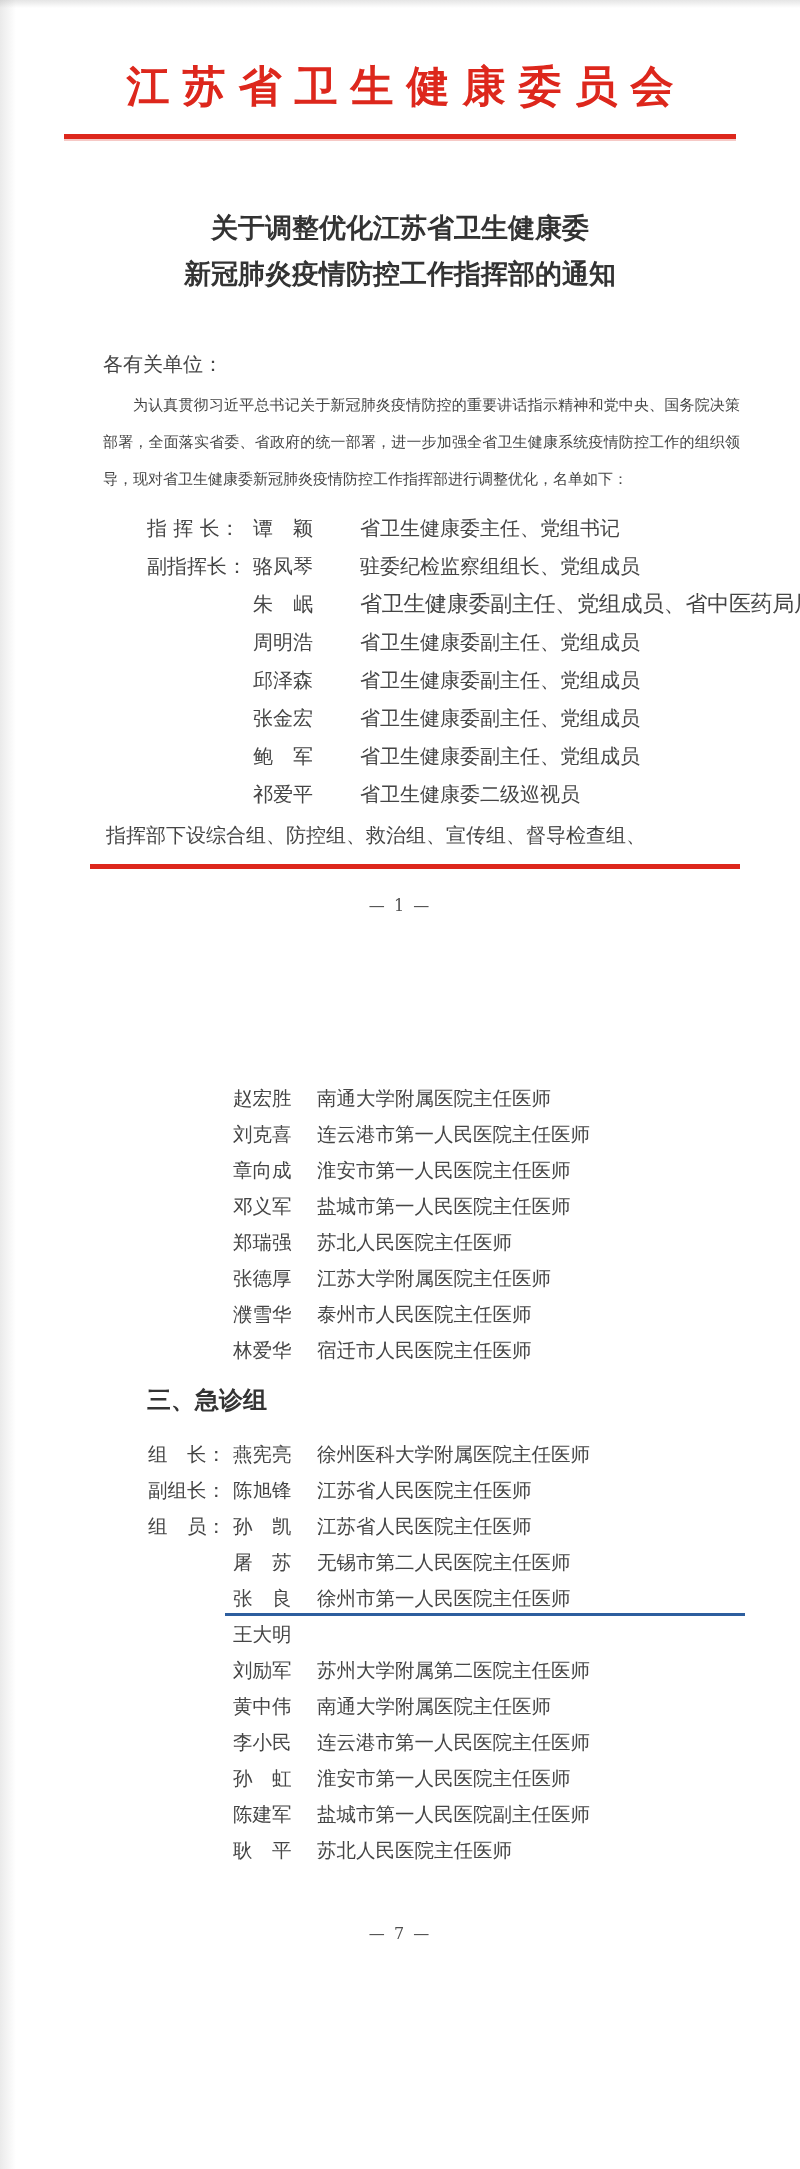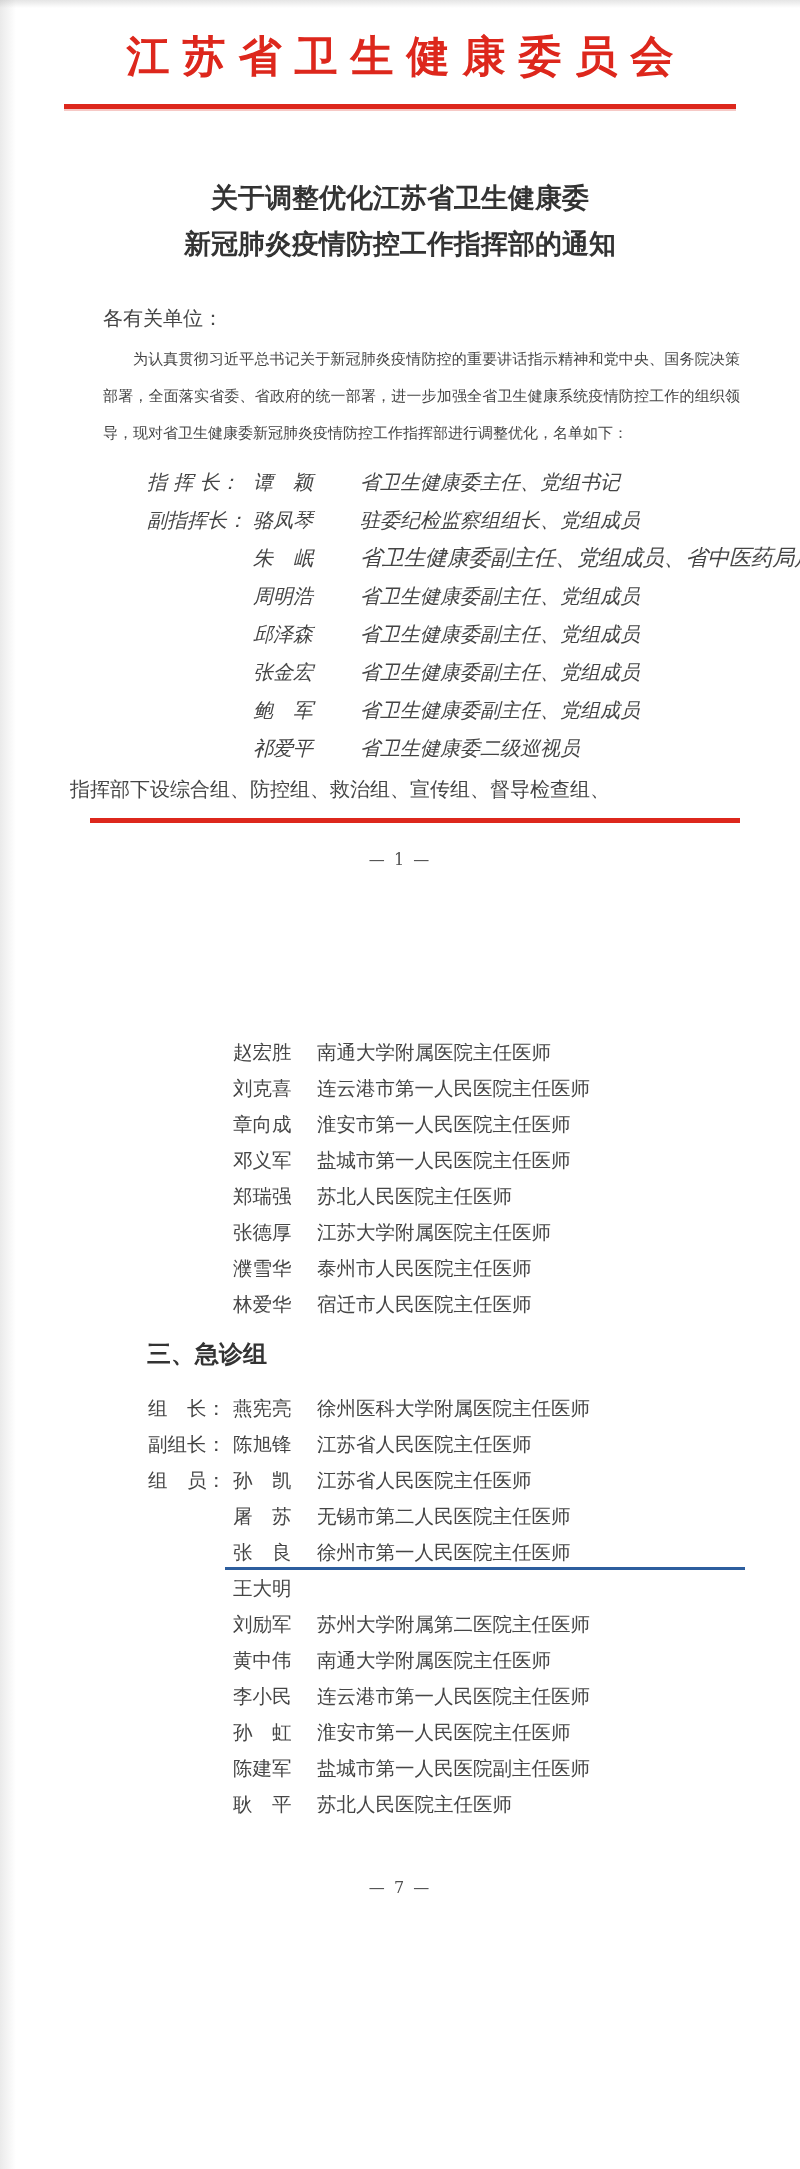--- a/index.html
+++ b/index.html
@@ -12,21 +12,21 @@
   html, body { margin: 0; padding: 0; background: #ffffff; }
   body {
     font-family: "DejaVu Serif", "Liberation Serif", serif;
     color: var(--ink);
     width: 800px;
   }
   .sheet {
     position: relative;
     width: 800px;
     min-height: 2169px;
-    padding-top: 30px;
+    padding-top: 60px;
     background: #ffffff;
     overflow: hidden;
   }
   
   .sheet::before {
     content: "";
     position: absolute; left: 0; top: 0; bottom: 0; width: 16px;
     background: linear-gradient(to right, rgba(160,160,160,0.22), rgba(160,160,160,0));
     pointer-events: none;
   }
@@ -54,21 +54,21 @@
   }
   .doc-title {
     margin-top: 66px;
     text-align: center;
     font-size: 27px;
     font-weight: bold;
     color: var(--ink-dark);
     line-height: 46px;
   }
   .salutation {
-    margin: 36px 60px 0 103px;
+    margin: 52px 60px 0 103px;
     font-size: 20px;
     line-height: 30px;
   }
   .body-par {
     margin: 9px 60px 1px 103px;
     width: 637px;
     font-size: 15px;
     line-height: 37px;
     text-align: justify;
     text-indent: 2em;
@@ -77,29 +77,28 @@
   }
 
   .roster { margin: 10px 55px 0 147px; width: 598px; }
   .roster .row {
     display: flex;
     align-items: baseline;
     line-height: 38px;
     font-size: 20px;
     position: relative;
     white-space: nowrap;
-    font-style: italic;
   }
   .roster .role  { flex: 0 0 106px; }
   .roster .name  { flex: 0 0 107px; }
   .roster .title { flex: 1 1 auto; }
   .roster .row.small-desc .title { font-size: 22px; letter-spacing: -0.3px; }
 
   .closing-line {
-    margin: 6px 55px 0 70px;
+    margin: 6px 55px 0 106px;
     font-size: 20px;
     line-height: 32px;
   }
   .red-rule-bottom {
     height: 5px;
     background: var(--red);
     margin: 13px 60px 0 90px;
   }
   .page-num {
     margin-top: 26px;

